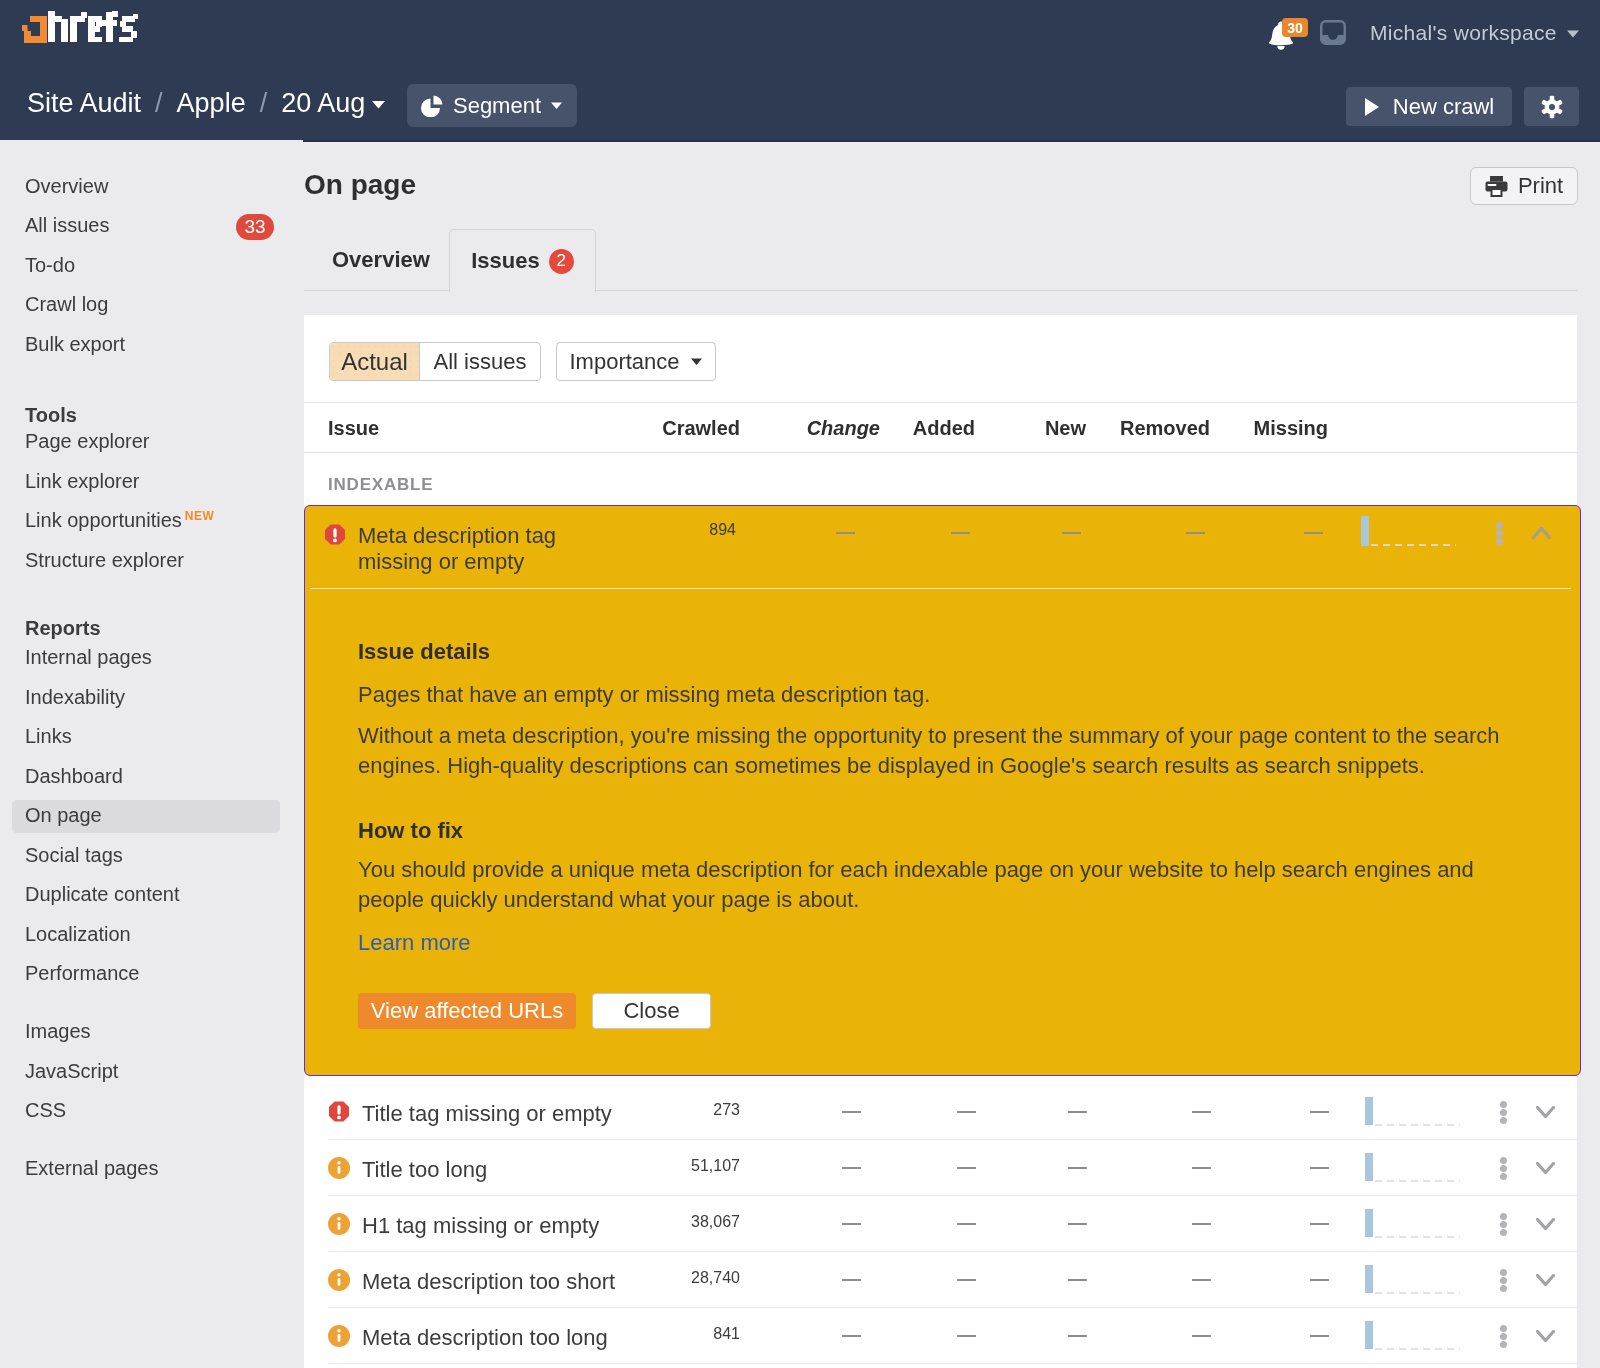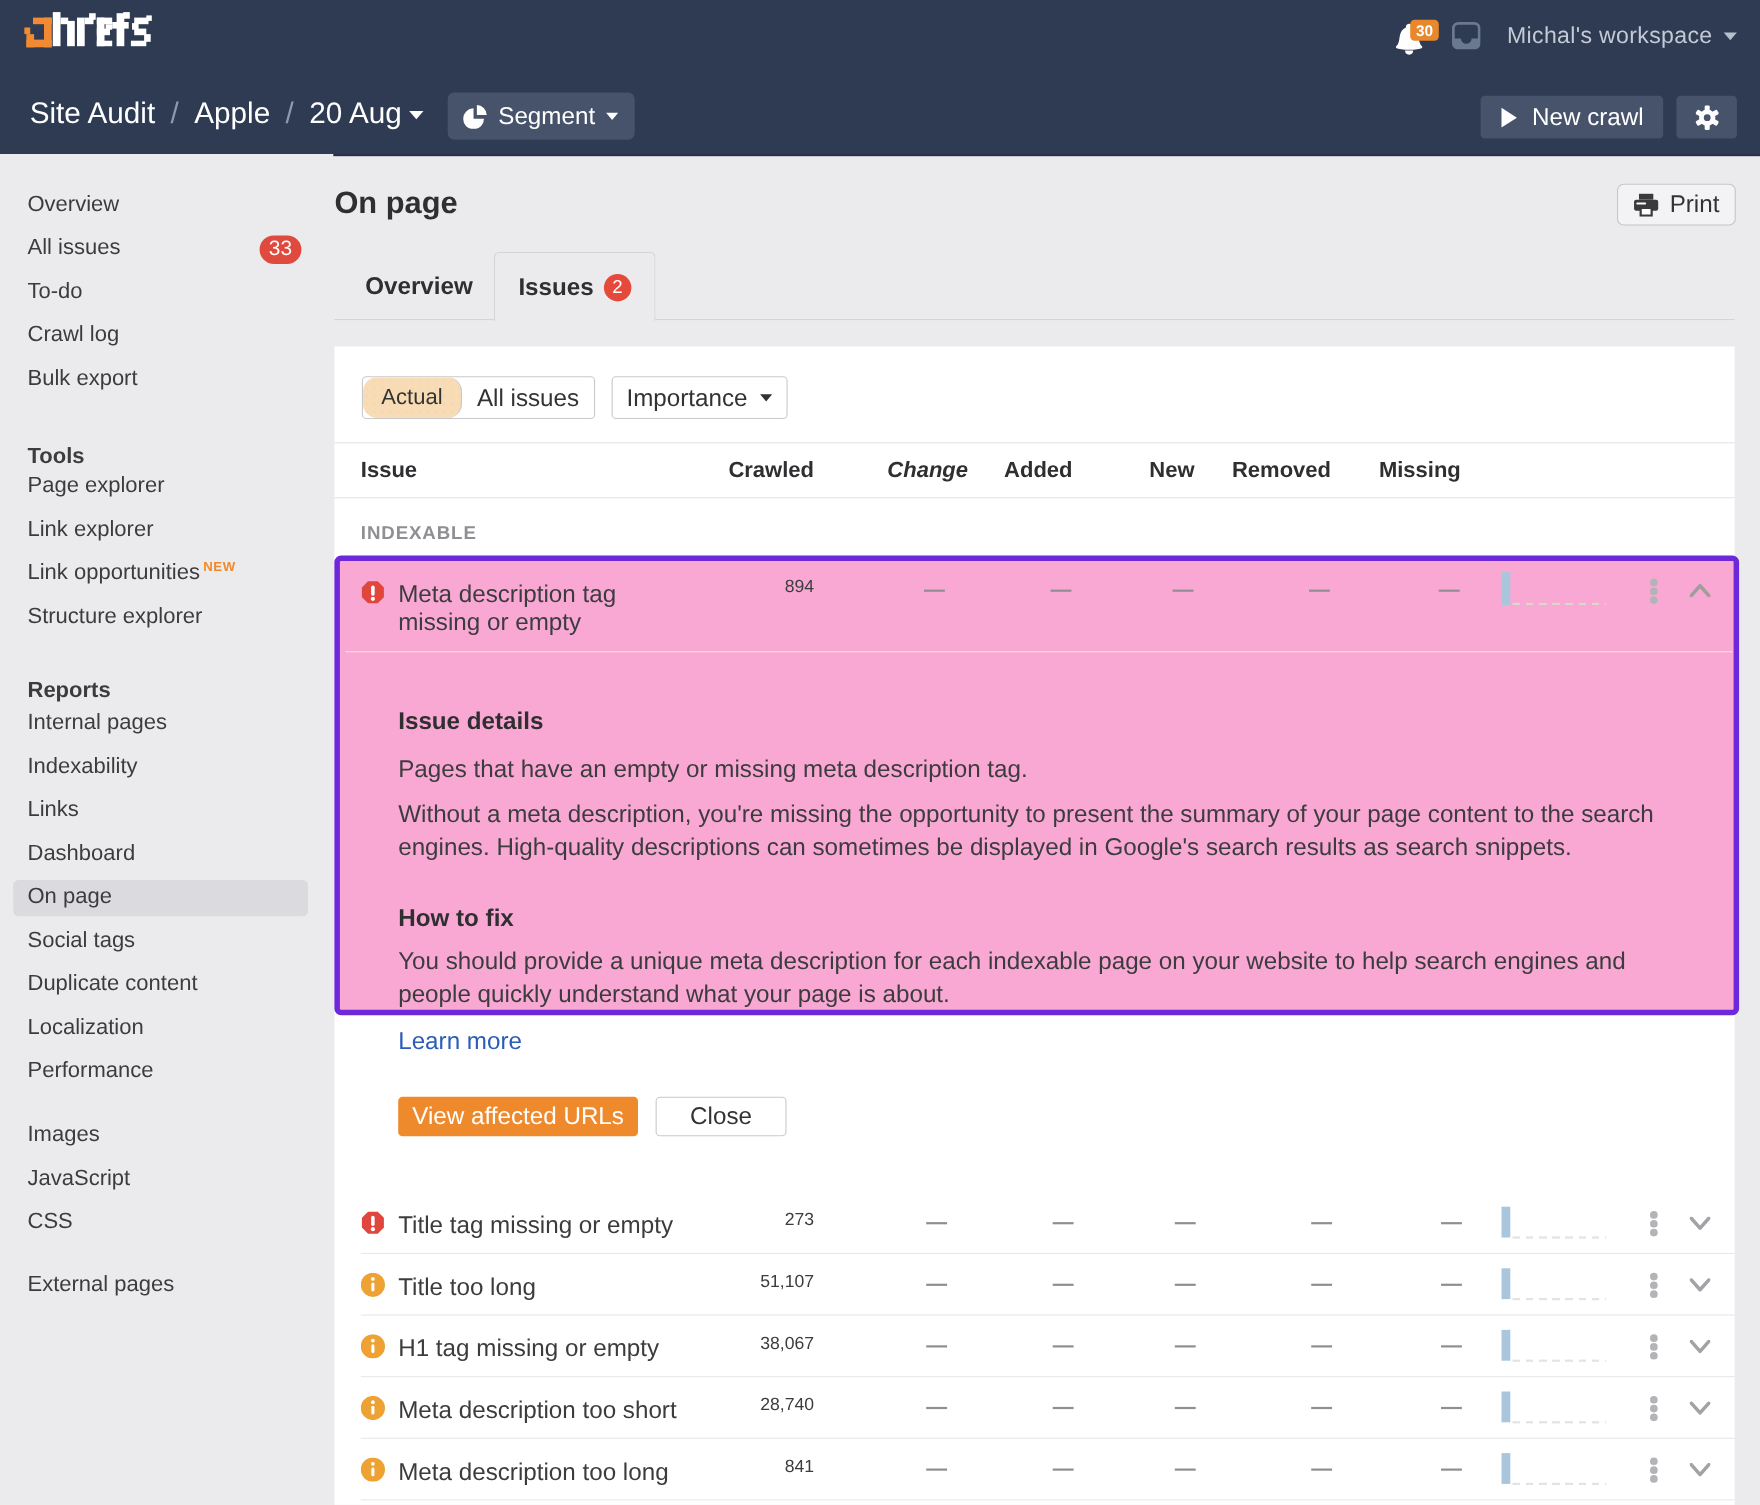--- a/index.html
+++ b/index.html
@@ -37,31 +37,31 @@
 #printbtn { position:absolute; left:1167px; top:27px; width:108px; height:38px; background:#f3f3f5; border:1px solid #c6c6c9; border-radius:6px; display:flex; align-items:center; justify-content:center; font-size:22px; color:#333; }
 #tabbar { position:absolute; left:1px; top:89px; width:1273px; height:62px; border-bottom:1px solid #d4d4d7; }
 .tab { position:absolute; top:89px; height:62px; display:flex; align-items:center; font-size:22px; color:#2f2f31; font-weight:700; }
 #tab1 { left:29px; }
 #tabactive { position:absolute; left:146px; top:89px; width:147px; height:63px; background:#ebebed; border:1px solid #d4d4d7; border-bottom:none; border-radius:5px 5px 0 0; display:flex; align-items:center; justify-content:center; font-size:22px; font-weight:700; color:#2f2f31;}
 .badge2 { width:25px; height:25px; background:#e5493c; border-radius:50%; color:#fff; font-size:17px; font-weight:400; display:flex; align-items:center; justify-content:center; margin-left:9px;}
 
 #panel { position:absolute; left:1px; top:175px; width:1273px; height:1053px; background:#ffffff; }
 #filters { position:absolute; left:0; top:0; width:1273px; height:87px; }
 #seg { position:absolute; left:25px; top:27px; height:39px; display:flex; border:1px solid #c9c9cc; border-radius:4px; overflow:hidden; background:#fff;}
-#seg .s1 { width:90px; background:#f8dcb6; background-image:radial-gradient(#f1d6ae 0.9px, transparent 1.1px); background-size:7px 7px; display:flex; align-items:center; justify-content:center; font-size:20px; color:#333; border-right:1px solid #c9c9cc;border-radius:13px; }
+#seg .s1 { width:90px; background:#f8dcb6; background-image:radial-gradient(#f1d6ae 0.9px, transparent 1.1px); background-size:7px 7px; display:flex; align-items:center; justify-content:center; font-size:24px; color:#333; border-right:1px solid #c9c9cc; }
 #seg .s2 { width:120px; display:flex; align-items:center; justify-content:center; font-size:22px; color:#333; }
 #impbtn { position:absolute; left:252px; top:27px; width:160px; height:39px; border:1px solid #c9c9cc; border-radius:4px; display:flex; align-items:center; justify-content:center; font-size:22px; color:#333; background:#fff;}
 
 #thead { position:absolute; left:0; top:87px; width:1273px; height:51px; border-top:1px solid #e4e4e6; border-bottom:1px solid #e4e4e6; font-weight:700; font-size:20px; color:#2f2f31; }
 .th { position:absolute; top:14px; }
 .num { text-align:right; }
 #indexable { position:absolute; left:24px; top:160px; font-size:17px; font-weight:700; color:#8e8e93; letter-spacing:0.8px; }
 
 
-#opanel { position:absolute; left:0px; top:190px; width:1277px; height:418px; background:#f9a8d4; border:5px solid #6d28d9; border-radius:6px; }
+#opanel { position:absolute; left:0px; top:190px; width:1277px; height:571px; background:#eab308; border:1px solid #6d28d9; border-radius:6px; }
 #opanel .sepline { position:absolute; left:5px; top:82px; width:1261px; height:1px; background:#eee4d6; }
 
 .row { position:absolute; width:1273px; height:56px; }
 .rowline { position:absolute; left:24px; width:1249px; height:1px; background:#e8e8ea; }
 .icon { position:absolute; left:24px; width:22px; height:22px; }
 .rtxt { position:absolute; left:58px; font-size:22px; color:#3c3c3e; line-height:26px; }
 .rnum { position:absolute; font-size:16px; color:#3c3c3e; text-align:right; }
 .dash { position:absolute; width:19px; height:2px; background:#8f8f93; }
 .bar { position:absolute; width:8px; background:#a9c6dd; }
 .dots { position:absolute; height:2px; background-image:repeating-linear-gradient(to right,#ddd6ca 0 7px,transparent 7px 12px); }

